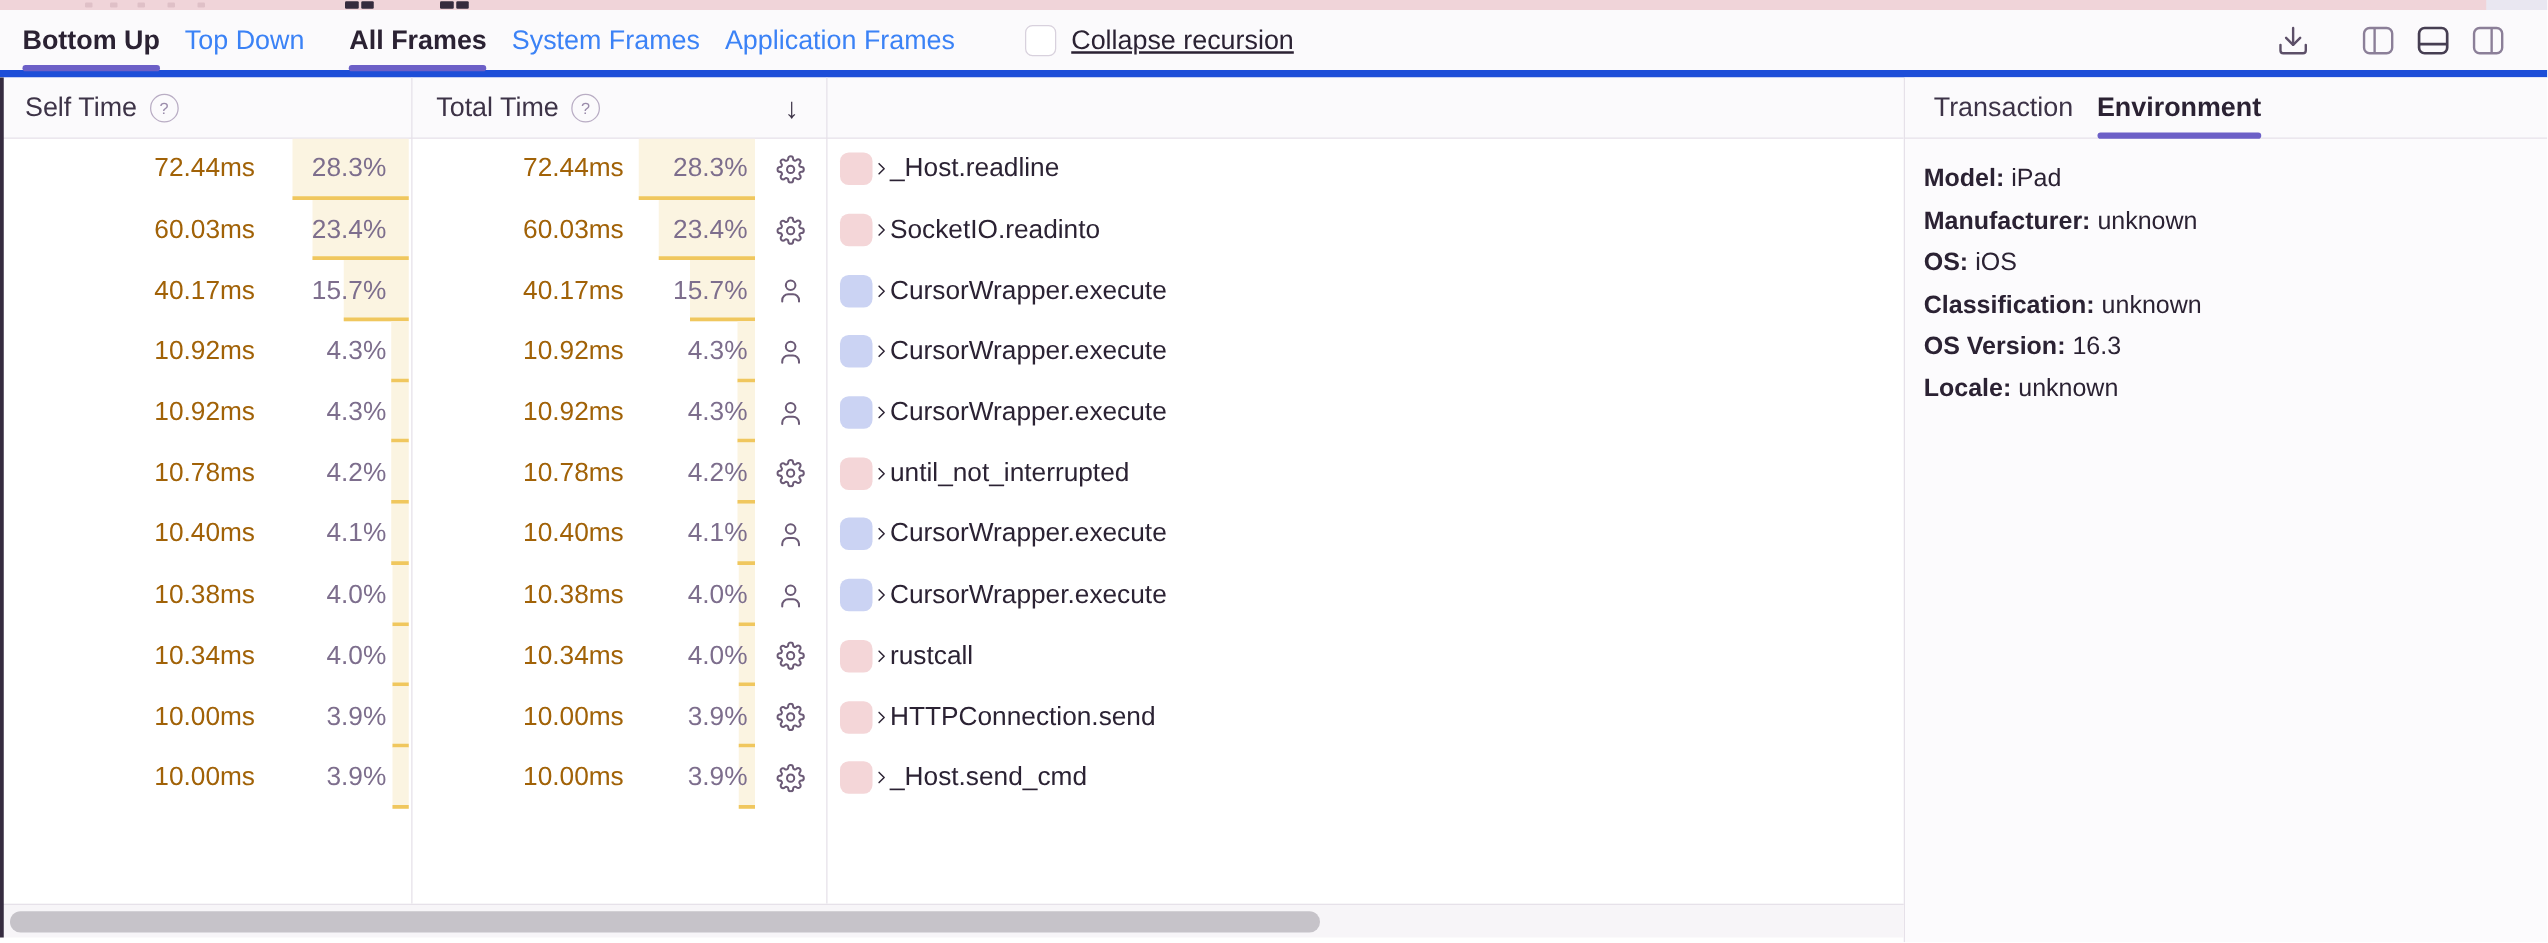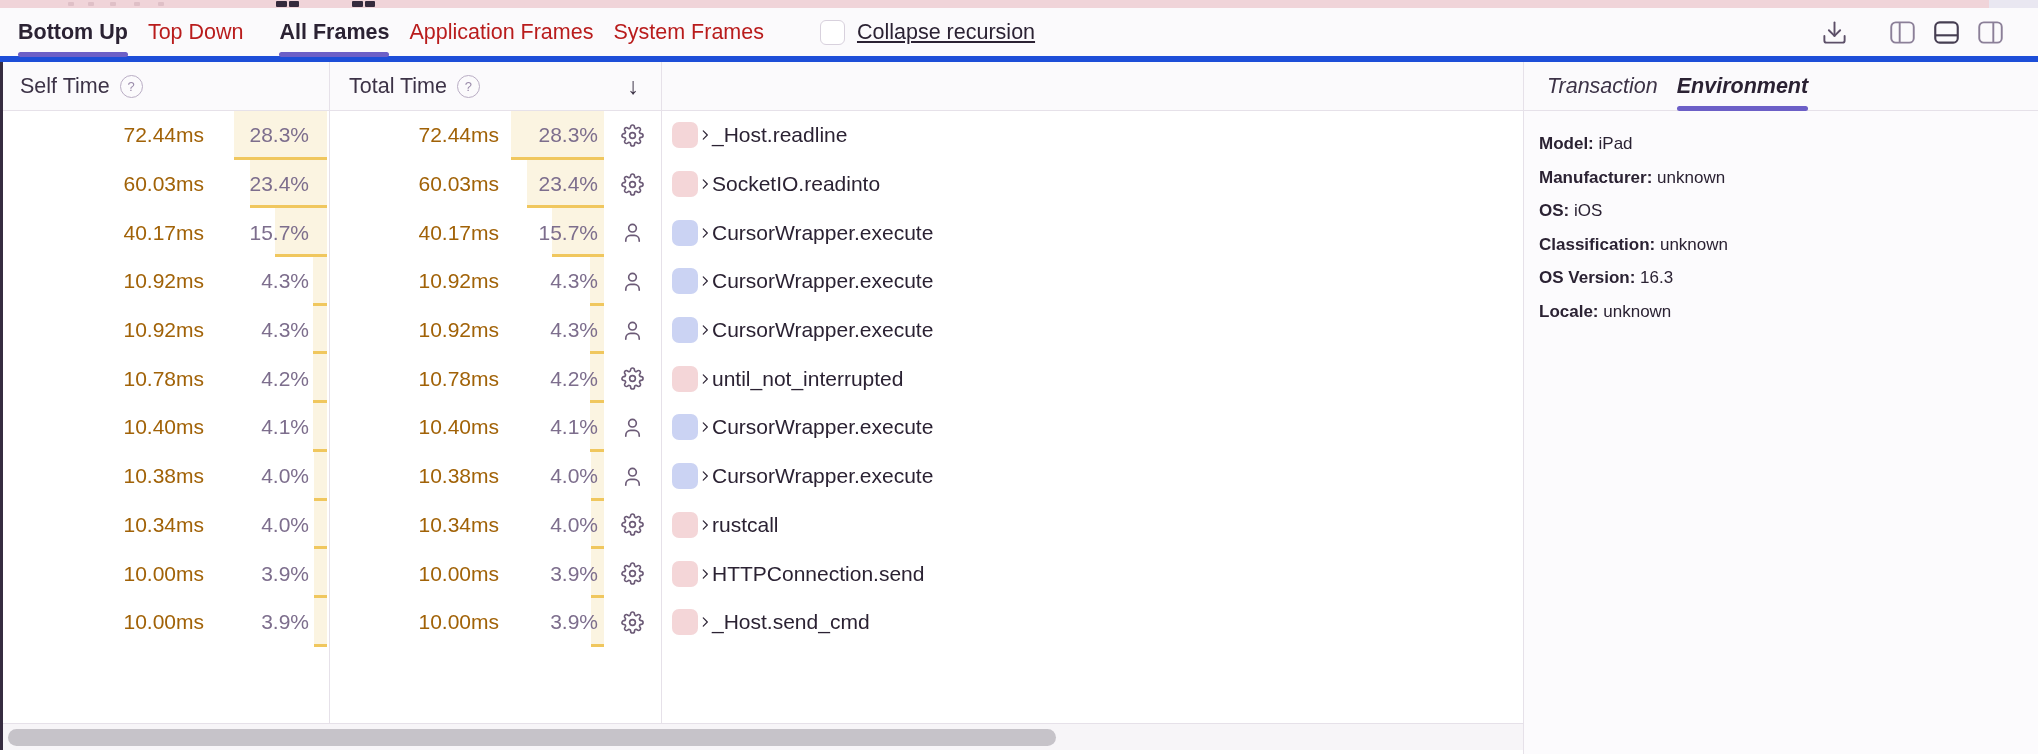--- a/index.html
+++ b/index.html
@@ -10,21 +10,21 @@
   .mini-mark{position:absolute;top:1px;height:6px;background:#352b3d;border-radius:1px;}
   .mini-tick{position:absolute;top:2px;height:4px;background:#dfc0c7;border-radius:1px;}
   #minimap-end{position:absolute;top:0;height:8px;background:#e9e7f1;}
   
   #toolbar{position:absolute;left:0;right:0;top:8px;height:54px;background:#fbfafc;
            border-bottom:6px solid #1d4ed8;display:flex;align-items:center;
            padding-left:18px;box-sizing:border-box;}
   .tabs{display:flex;height:100%;}
   #frame-tabs{margin-left:16px;}
   .tab{position:relative;display:flex;align-items:center;height:100%;margin-right:20px;
-       font-size:21.5px;color:#b91c1c;cursor:pointer;white-space:nowrap;}
+       font-size:21.5px;color:#3b82f6;cursor:pointer;white-space:nowrap;}
   .tab.active{font-weight:bold;color:#2b2233;}
   .tab.active::after{content:"";position:absolute;left:0;right:0;bottom:-1px;height:5px;
        background:#6C5FC7;border-radius:3px;}
   #collapse{display:flex;align-items:center;margin-left:36px;gap:12px;font-size:21.5px;
        color:#2b2233;cursor:pointer;text-decoration:underline;}
   .checkbox{width:23px;height:23px;background:#fff;border:1.5px solid #d8d1dd;border-radius:6px;}
   #toolbar-icons{margin-left:auto;display:flex;align-items:center;gap:17px;padding-right:34px;}
   .icon-btn{display:flex;align-items:center;justify-content:center;cursor:pointer;}
   #dl-btn{margin-right:24px;}
   
@@ -58,25 +58,25 @@
   .iconwrap{width:57px;display:flex;align-items:center;justify-content:center;color:#6b5a76;}
   .swatch{width:26px;height:26px;border-radius:7px;flex:0 0 auto;}
   .swatch.system{background:#f4d6d8;} .swatch.application{background:#cbd3f3;}
   .chev{display:flex;align-items:center;color:#2b2233;}
   
   #panel{position:absolute;left:1523px;top:62px;right:0;bottom:0;background:#fcfbfd;
       border-left:1px solid #e6e1e9;box-sizing:border-box;}
   #panel-tabs{height:49px;background:#fbfafc;border-bottom:1px solid #e6e1e9;display:flex;
       align-items:center;padding-left:23px;box-sizing:border-box;}
   .ptab{position:relative;display:flex;align-items:center;height:100%;margin-right:19px;
-      font-size:21.5px;color:#3d3347;cursor:pointer;font-style:italic;}
+      font-size:21.5px;color:#3d3347;cursor:pointer;}
   .ptab.active{font-weight:bold;color:#2b2233;}
   .ptab.active::after{content:"";position:absolute;left:0;right:0;bottom:-1px;height:5px;
       background:#6C5FC7;border-radius:3px;}
-  #panel-body{padding:16px 20px 0 15px;font-size:17px;line-height:33.5px;color:#2b2233;}
+  #panel-body{padding:16px 20px 0 15px;font-size:20px;line-height:33.5px;color:#2b2233;}
   .detail b{font-weight:bold;}
   
   #hscroll{position:absolute;left:0;top:723px;width:1523px;height:27px;background:#f7f5f8;
       border-top:1px solid #e6e1e9;box-sizing:border-box;}
   #hthumb{position:absolute;left:8px;top:5px;height:17px;background:#c6c3c9;border-radius:9px;}
   #leftline{position:absolute;left:0;top:62px;width:3px;height:688px;background:#362c40;z-index:5;}
   svg{display:block;}
 </style>
 </head>
 <body>
@@ -96,22 +96,22 @@
       <div id="minimap-end" style="left: 1989px; width: 49px;"></div>
     </div>
 
   <div id="toolbar">
     <div id="view-tabs" class="tabs">
         <div class="tab active">Bottom Up</div>
         <div class="tab">Top Down</div>
       </div>
     <div id="frame-tabs" class="tabs">
         <div class="tab active">All Frames</div>
+        <div class="tab">System Frames</div>
         <div class="tab">Application Frames</div>
-        <div class="tab">System Frames</div>
       </div>
     <label id="collapse">
       <span class="checkbox"></span>
       <span>Collapse recursion</span>
     </label>
     <div id="toolbar-icons">
       <span id="dl-btn" class="icon-btn">
         <svg width="27" height="27" viewBox="0 0 24 24" fill="none" stroke="#5c4f68" stroke-width="1.7" stroke-linecap="round" stroke-linejoin="round">
             <path d="M21 15v4a2 2 0 0 1-2 2H5a2 2 0 0 1-2-2v-4"></path>
             <polyline points="7 10 12 15 17 10"></polyline>

